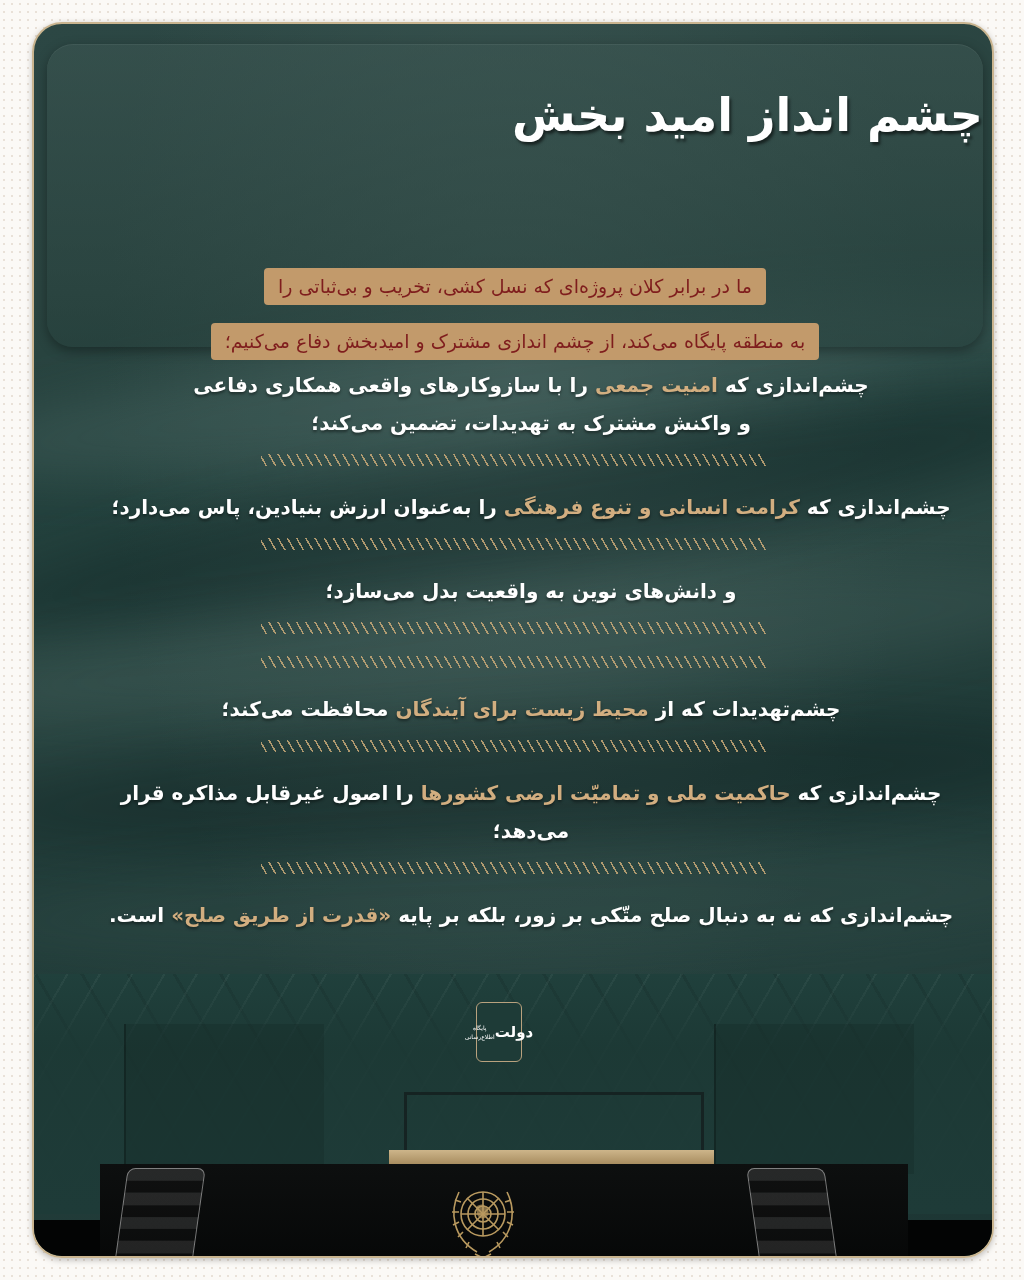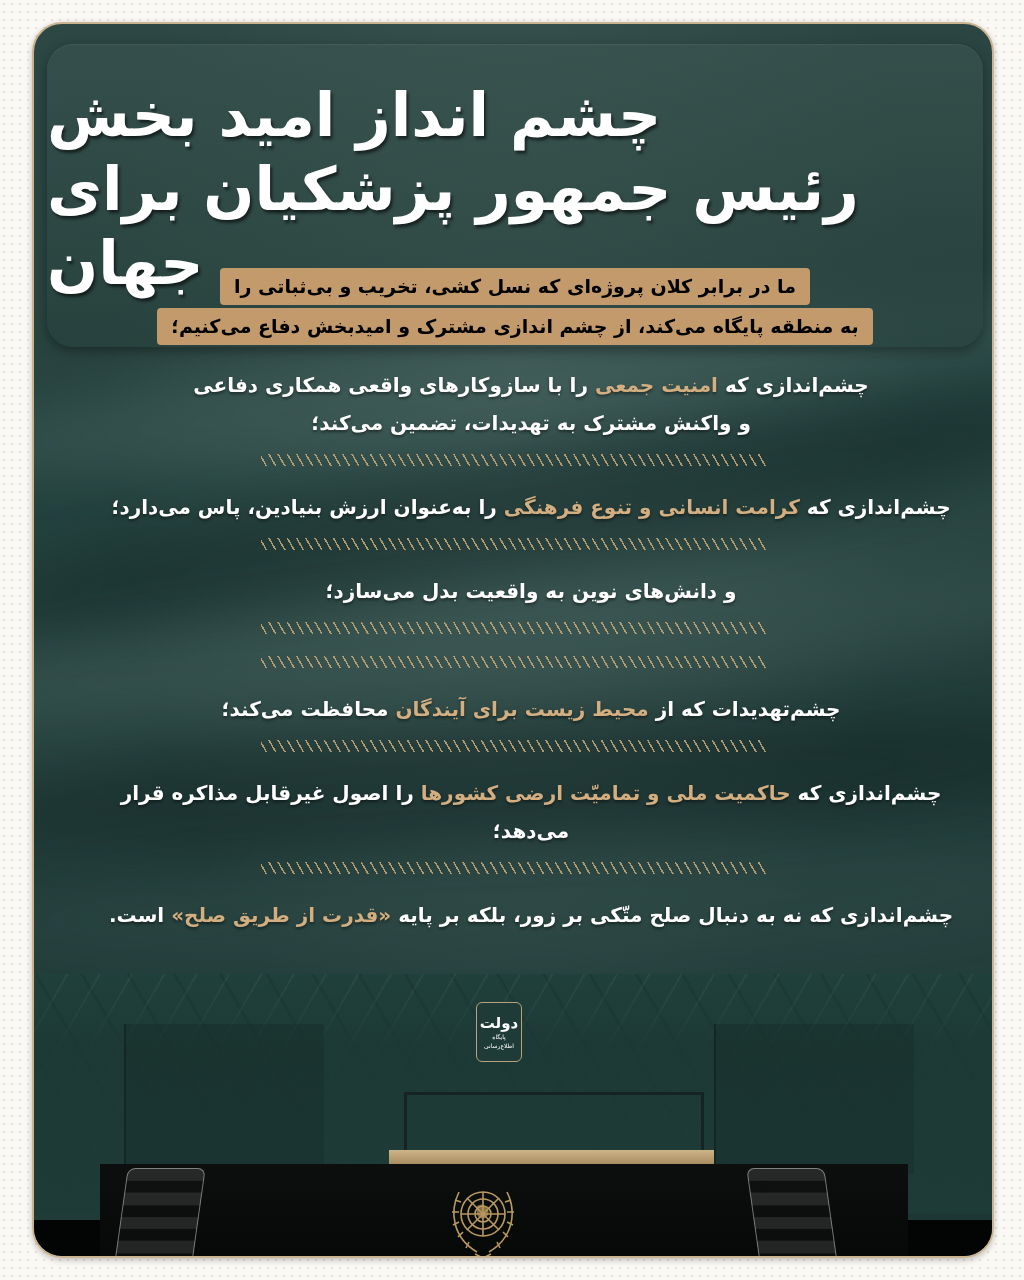--- a/index.html
+++ b/index.html
@@ -74,33 +74,33 @@
 
     
     .header-panel {
       position: absolute; left: 13px; top: 20px; width: 936px; height: 303px;
       border-radius: 26px;
       background: linear-gradient(180deg, rgba(60,86,82,0.55), rgba(38,64,60,0.55));
       box-shadow: 0 4px 12px rgba(0,0,0,0.35), inset 0 1px 0 rgba(255,255,255,0.06);
     }
     .title {
       position: absolute; left: 0; top: 34px; width: 100%;
-      direction: rtl; text-align: left;
+      direction: rtl; text-align: right;
       color: #ffffff; font-family: "DejaVu Sans", sans-serif; font-weight: bold;
-      font-size: 60px; line-height: 74px;
+      font-size: 46px; line-height: 74px;
       text-shadow: 2px 3px 3px rgba(0,0,0,0.55);
     }
     .subtitle {
       position: absolute; left: 0; top: 224px; width: 100%;
       direction: rtl; text-align: center;
     }
     .subtitle-line {
-      display: inline-block; background: #c29a6b; color: #000000;
-      font-size: 19px; font-weight: bold; line-height: 37px; height: 37px;
-      padding: 0 14px; border-radius: 4px; margin-bottom: 3px;
+      display: inline-block; background: #c29a6b; color: #7f1d1d;
+      font-size: 19px; font-weight: normal; line-height: 37px; height: 37px;
+      padding: 0 14px; border-radius: 4px; margin-bottom: 18px;
       white-space: nowrap;
     }
 
     
     .statements {
       position: absolute; left: 0; top: 342px; width: 100%;
       direction: rtl; text-align: center; color: #ffffff;
     }
     .stmt {
       font-size: 20px; font-weight: bold; line-height: 38px;
@@ -113,21 +113,21 @@
       width: 505px; height: 12px; margin: 12px auto 22px auto;
       background: repeating-linear-gradient(60deg, transparent 0 4px, #c8a978 4px 5.5px, transparent 5.5px 8px);
       opacity: 0.85;
     }
 
     
     .logo {
       position: absolute; left: 442px; top: 1000px; width: 46px; height: 60px;
       border: 1.5px solid #b9a27e; border-radius: 6px;
       background: #1e3b37;
-      display: flex; flex-direction: column; align-items: center; justify-content: center;
+      display: flex; flex-direction: row; align-items: center; justify-content: center;
       color: #ffffff; direction: rtl; text-align: center;
     }
     .logo-main { font-size: 15px; font-weight: bold; line-height: 18px; }
     .logo-sub { font-size: 6px; line-height: 9px; }
   </style>
 </head>
 <body>
 
 <div class="card">
   <div class="wave w1"></div>
@@ -160,21 +160,20 @@
       <path d="M14 30 l-6 -2 M12 40 l-7 0 M12 50 l-6 3 M16 60 l-5 5 M22 70 l-3 6"></path>
       <path d="M58 30 l6 -2 M60 40 l7 0 M60 50 l6 3 M56 60 l5 5 M50 70 l3 6"></path>
       <path d="M28 82 L44 90 M44 82 L28 90"></path>
     </g>
     <path d="M30 34 q6 -4 10 2 q4 6 -2 10 q-6 2 -8 -4z" fill="#b8995f" opacity="0.7"></path>
   </svg>
 
   <div class="header-panel">
     <div class="title">
       <div>چشم انداز امید بخش</div>
-      <div>رئیس جمهور پزشکیان برای جهان</div>
     </div>
     <div class="subtitle">
       <div><span class="subtitle-line">ما در برابر کلان پروژه‌ای که نسل کشی، تخریب و بی‌ثباتی را</span></div>
       <div><span class="subtitle-line">به منطقه پایگاه می‌کند، از چشم اندازی مشترک و امیدبخش دفاع می‌کنیم؛</span></div>
     </div>
   </div>
 
   <div class="statements">
     <div class="stmt">
       <div><span>چشم‌اندازی که </span><span class="hl">امنیت جمعی</span><span> را با سازوکارهای واقعی همکاری دفاعی</span></div>

